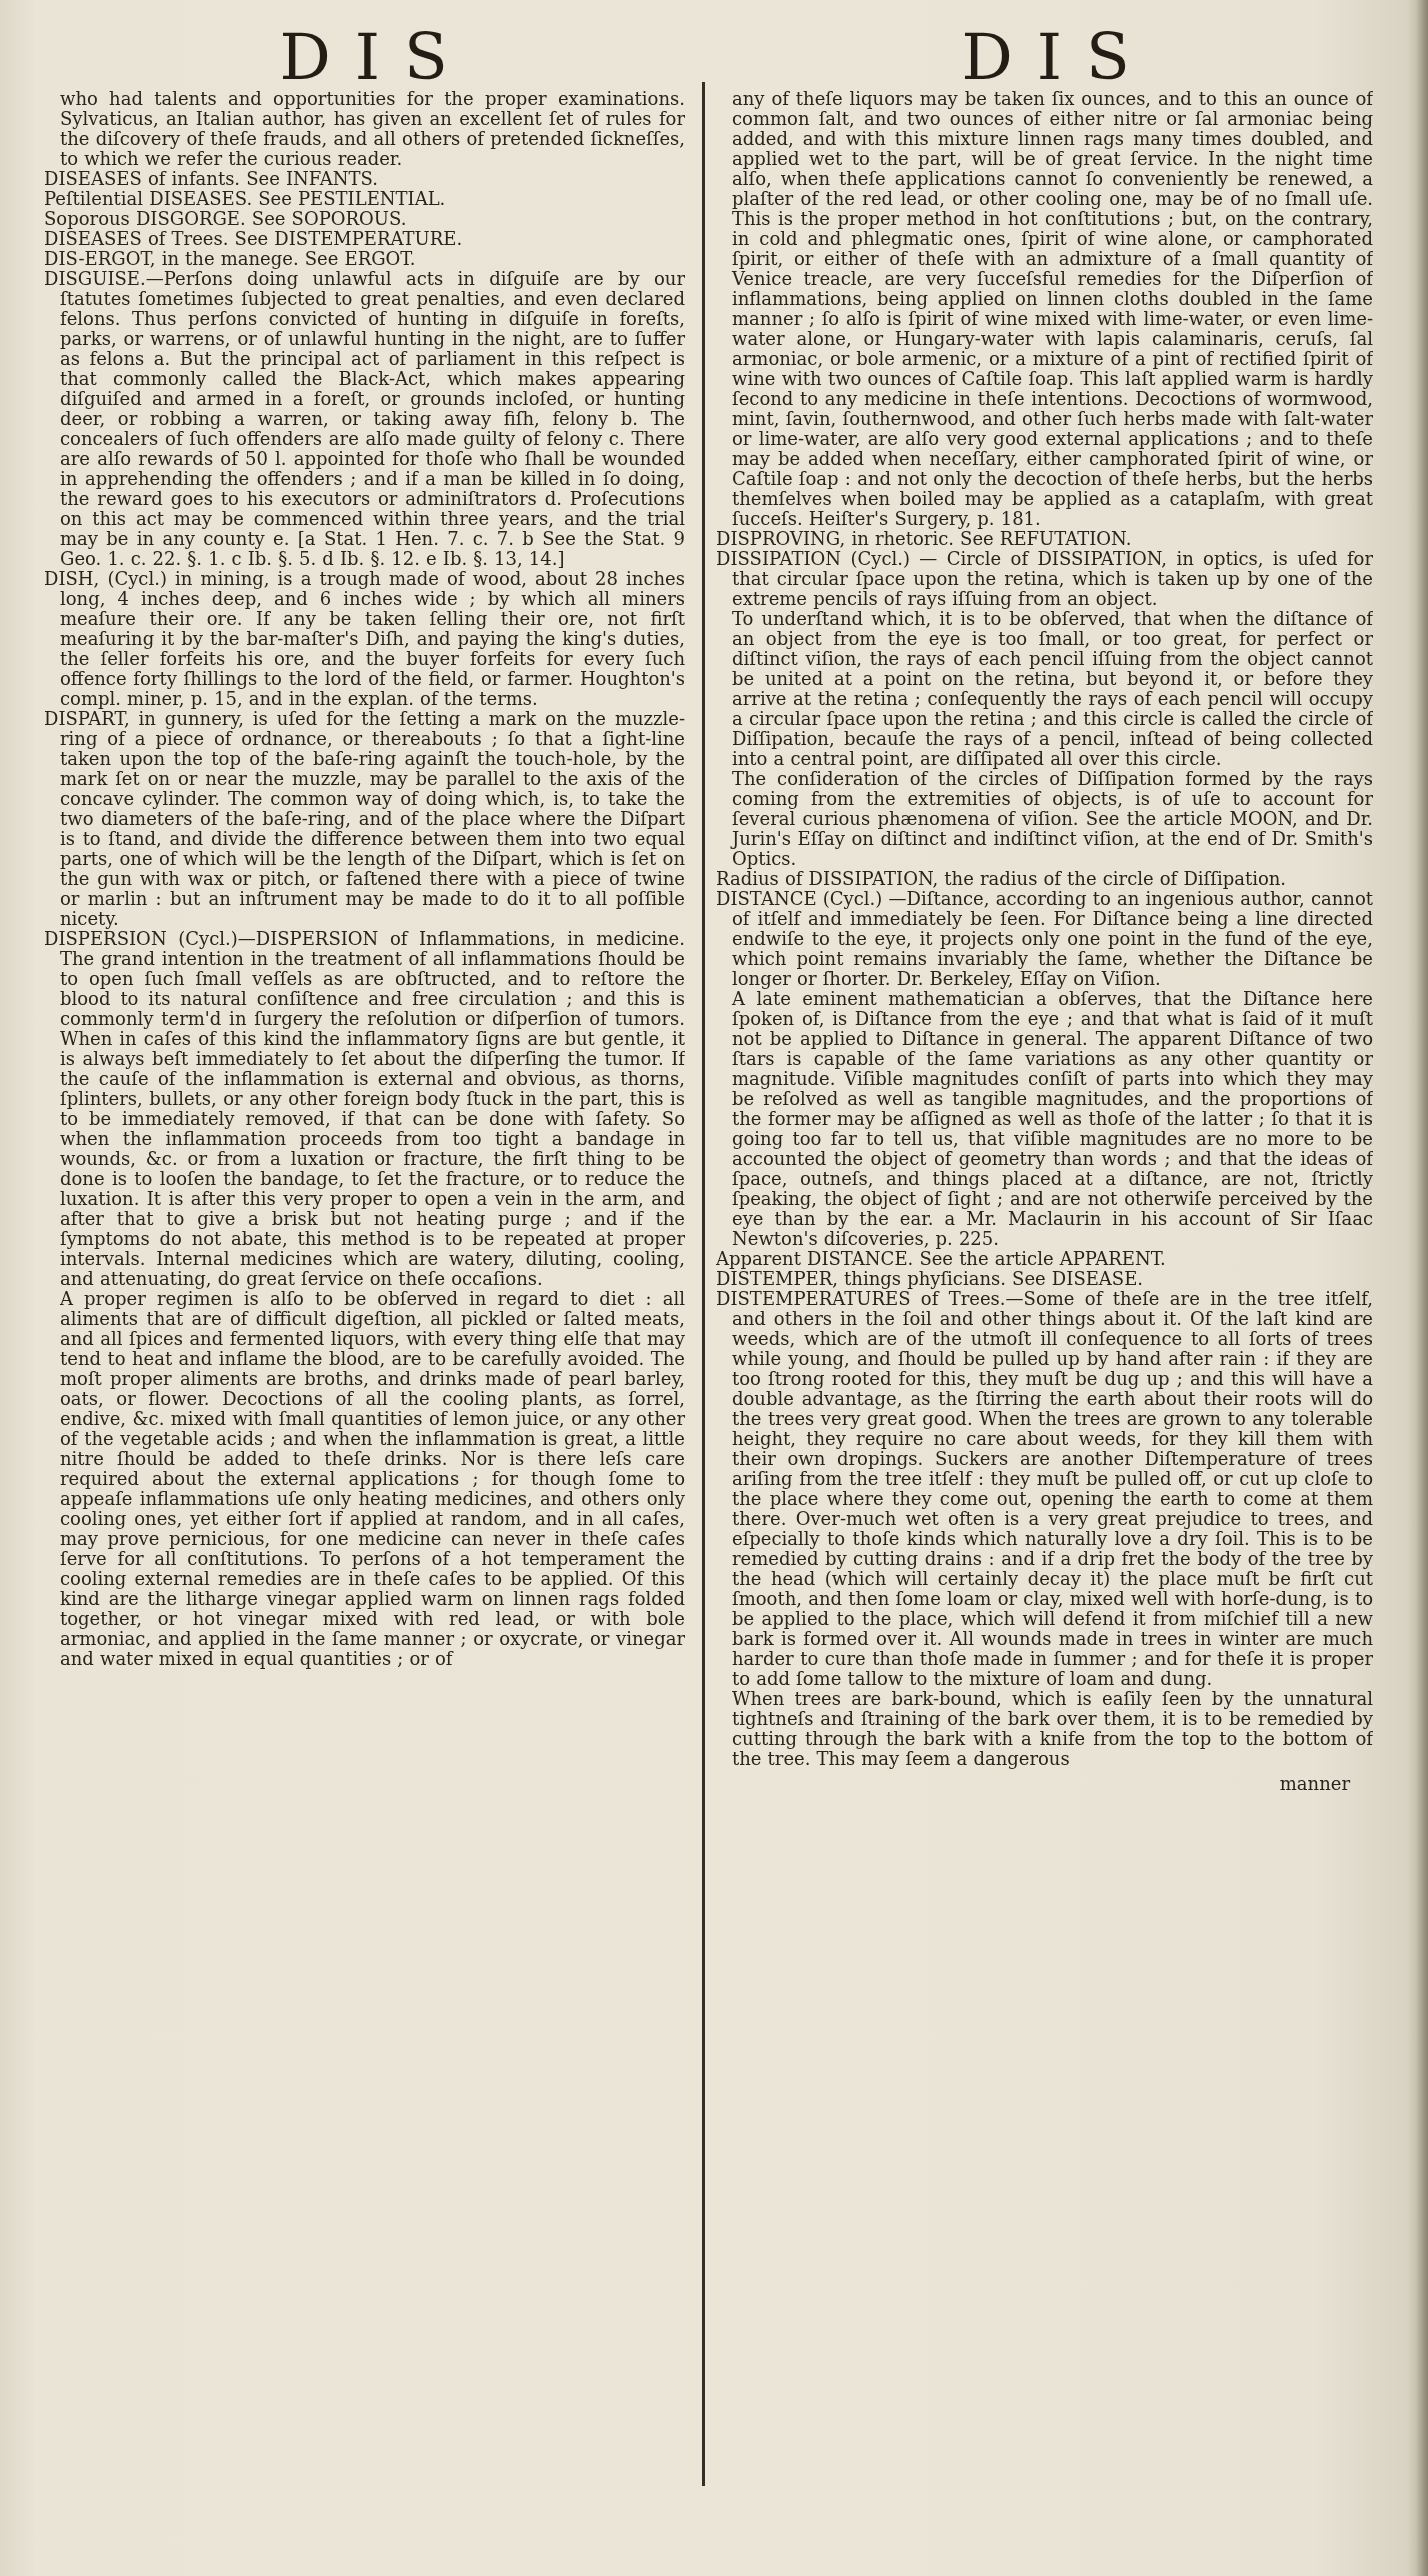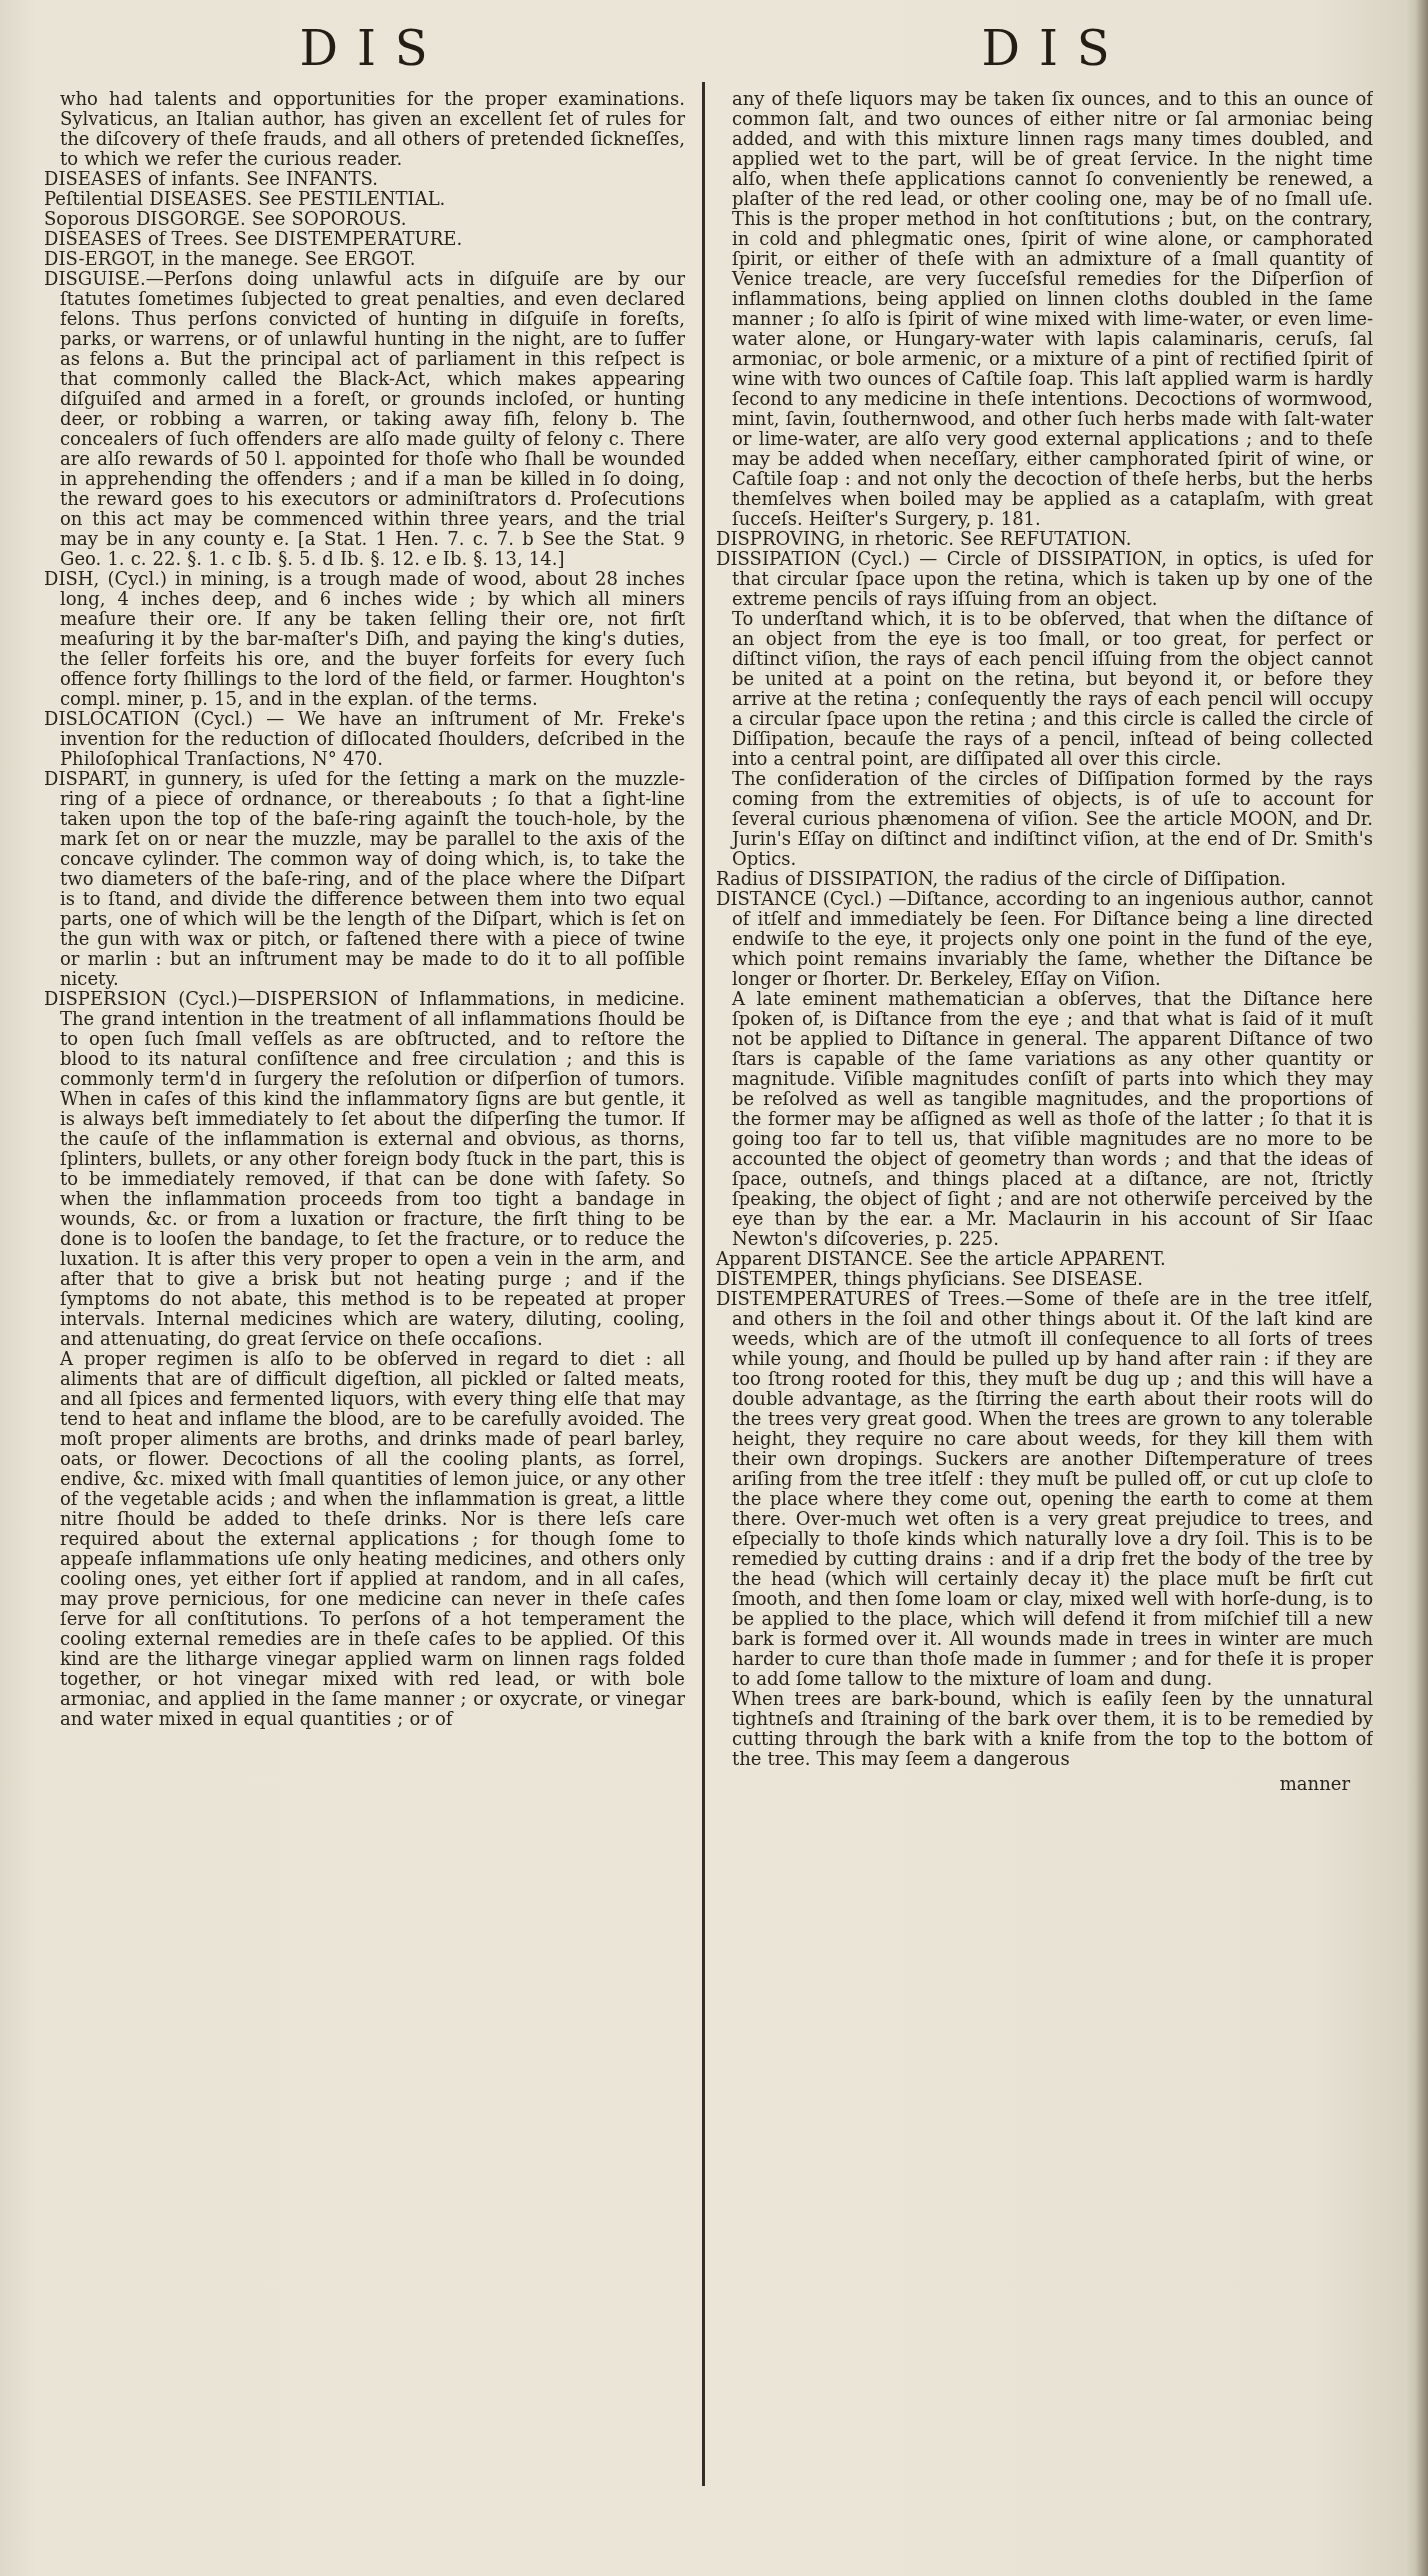--- a/index.html
+++ b/index.html
@@ -9,21 +9,21 @@
     margin:0 auto;
     background:
       linear-gradient(90deg, #ddd8c8 0px, #e9e4d6 36px, #eae5d7 55%, #e7e2d4 92%, #d9d3c3 98.5%, #b3ab99 100%),
       #e9e4d6;
     color:#2a231b;
     font-family:"DejaVu Serif", "Liberation Serif", serif;
     overflow:hidden;
   }
   .hdr {
     position:absolute; top:19.6px;
-    font-size:48px; letter-spacing:1.8px; color:#241d15;
+    font-size:64px; letter-spacing:1.8px; color:#241d15;
     white-space:nowrap;
   }
   .hdr-left  { left:44px;  width:641px; text-align:center; }
   .hdr-right { left:718px; width:657px; text-align:center; }
   .divider {
     position:absolute; left:702px; top:82px;
     width:2.7px; height:2404px;
     background:#362e26;
   }
   .col {
@@ -60,21 +60,20 @@
 
   <div class="col col-left">
       <p class="blk cont">who had talents and opportunities for the proper examinations. Sylvaticus, an Italian author, has given an excellent ſet of rules for the diſcovery of theſe frauds, and all others of pretended ſickneſſes, to which we refer the curious reader.</p>
       <p class="blk entry">DISEASES of infants.  See INFANTS.</p>
       <p class="blk entry">Peſtilential DISEASES.  See PESTILENTIAL.</p>
       <p class="blk entry">Soporous DISGORGE.  See SOPOROUS.</p>
       <p class="blk entry">DISEASES of Trees.  See DISTEMPERATURE.</p>
       <p class="blk entry">DIS-ERGOT, in the manege.  See ERGOT.</p>
       <p class="blk entry">DISGUISE.—Perſons doing unlawful acts in diſguiſe are by our ſtatutes ſometimes ſubjected to great penalties, and even declared felons.  Thus perſons convicted of hunting in diſguiſe in foreſts, parks, or warrens, or of unlawful hunting in the night, are to ſuffer as felons a.  But the principal act of parliament in this reſpect is that commonly called the Black-Act, which makes appearing diſguiſed and armed in a foreſt, or grounds incloſed, or hunting deer, or robbing a warren, or taking away fiſh, felony b.  The concealers of ſuch offenders are alſo made guilty of felony c.  There are alſo rewards of 50 l. appointed for thoſe who ſhall be wounded in apprehending the offenders ; and if a man be killed in ſo doing, the reward goes to his executors or adminiſtrators d.  Proſecutions on this act may be commenced within three years, and the trial may be in any county e.  [a Stat. 1 Hen. 7. c. 7.  b See the Stat. 9 Geo. 1. c. 22. §. 1.  c Ib. §. 5.  d Ib. §. 12.  e Ib. §. 13, 14.]</p>
       <p class="blk entry">DISH, (Cycl.) in mining, is a trough made of wood, about 28 inches long, 4 inches deep, and 6 inches wide ; by which all miners meaſure their ore.  If any be taken ſelling their ore, not firſt meaſuring it by the bar-maſter's Diſh, and paying the king's duties, the ſeller forfeits his ore, and the buyer forfeits for every ſuch offence forty ſhillings to the lord of the field, or farmer.  Houghton's compl. miner, p. 15, and in the explan. of the terms.</p>
-      <p class="blk entry">DISLOCATION (Cycl.) — We have an inſtrument of Mr. Freke's invention for the reduction of diſlocated ſhoulders, deſcribed in the Philoſophical Tranſactions, N° 470.</p>
       <p class="blk entry">DISPART, in gunnery, is uſed for the ſetting a mark on the muzzle-ring of a piece of ordnance, or thereabouts ; ſo that a ſight-line taken upon the top of the baſe-ring againſt the touch-hole, by the mark ſet on or near the muzzle, may be parallel to the axis of the concave cylinder.  The common way of doing which, is, to take the two diameters of the baſe-ring, and of the place where the Diſpart is to ſtand, and divide the difference between them into two equal parts, one of which will be the length of the Diſpart, which is ſet on the gun with wax or pitch, or faſtened there with a piece of twine or marlin : but an inſtrument may be made to do it to all poſſible nicety.</p>
       <p class="blk entry">DISPERSION (Cycl.)—DISPERSION of Inflammations, in medicine. The grand intention in the treatment of all inflammations ſhould be to open ſuch ſmall veſſels as are obſtructed, and to reſtore the blood to its natural conſiſtence and free circulation ; and this is commonly term'd in ſurgery the reſolution or diſperſion of tumors.  When in caſes of this kind the inflammatory ſigns are but gentle, it is always beſt immediately to ſet about the diſperſing the tumor.  If the cauſe of the inflammation is external and obvious, as thorns, ſplinters, bullets, or any other foreign body ſtuck in the part, this is to be immediately removed, if that can be done with ſafety.  So when the inflammation proceeds from too tight a bandage in wounds, &amp;c. or from a luxation or fracture, the firſt thing to be done is to looſen the bandage, to ſet the fracture, or to reduce the luxation.  It is after this very proper to open a vein in the arm, and after that to give a brisk but not heating purge ; and if the ſymptoms do not abate, this method is to be repeated at proper intervals.  Internal medicines which are watery, diluting, cooling, and attenuating, do great ſervice on theſe occaſions.</p>
       <p class="blk para">A proper regimen is alſo to be obſerved in regard to diet : all aliments that are of difficult digeſtion, all pickled or ſalted meats, and all ſpices and fermented liquors, with every thing elſe that may tend to heat and inflame the blood, are to be carefully avoided.  The moſt proper aliments are broths, and drinks made of pearl barley, oats, or flower.  Decoctions of all the cooling plants, as ſorrel, endive, &amp;c. mixed with ſmall quantities of lemon juice, or any other of the vegetable acids ; and when the inflammation is great, a little nitre ſhould be added to theſe drinks.  Nor is there leſs care required about the external applications ; for though ſome to appeaſe inflammations uſe only heating medicines, and others only cooling ones, yet either ſort if applied at random, and in all caſes, may prove pernicious, for one medicine can never in theſe caſes ſerve for all conſtitutions.  To perſons of a hot temperament the cooling external remedies are in theſe caſes to be applied. Of this kind are the litharge vinegar applied warm on linnen rags folded together, or hot vinegar mixed with red lead, or with bole armoniac, and applied in the ſame manner ; or oxycrate, or vinegar and water mixed in equal quantities ; or of</p>
     </div>
 
   <div class="col col-right">
       <p class="blk cont">any of theſe liquors may be taken ſix ounces, and to this an ounce of common ſalt, and two ounces of either nitre or ſal armoniac being added, and with this mixture linnen rags many times doubled, and applied wet to the part, will be of great ſervice.  In the night time alſo, when theſe applications cannot ſo conveniently be renewed, a plaſter of the red lead, or other cooling one, may be of no ſmall uſe.  This is the proper method in hot conſtitutions ; but, on the contrary, in cold and phlegmatic ones, ſpirit of wine alone, or camphorated ſpirit, or either of theſe with an admixture of a ſmall quantity of Venice treacle, are very ſucceſsful remedies for the Diſperſion of inflammations, being applied on linnen cloths doubled in the ſame manner ; ſo alſo is ſpirit of wine mixed with lime-water, or even lime-water alone, or Hungary-water with lapis calaminaris, ceruſs, ſal armoniac, or bole armenic, or a mixture of a pint of rectified ſpirit of wine with two ounces of Caſtile ſoap.  This laſt applied warm is hardly ſecond to any medicine in theſe intentions.  Decoctions of wormwood, mint, ſavin, ſouthernwood, and other ſuch herbs made with ſalt-water or lime-water, are alſo very good external applications ; and to theſe may be added when neceſſary, either camphorated ſpirit of wine, or Caſtile ſoap : and not only the decoction of theſe herbs, but the herbs themſelves when boiled may be applied as a cataplaſm, with great ſucceſs. Heiſter's Surgery, p. 181.</p>
       <p class="blk entry">DISPROVING, in rhetoric.  See REFUTATION.</p>
       <p class="blk entry">DISSIPATION (Cycl.) — Circle of DISSIPATION, in optics, is uſed for that circular ſpace upon the retina, which is taken up by one of the extreme pencils of rays iſſuing from an object.</p>
       <p class="blk para">To underſtand which, it is to be obſerved, that when the diſtance of an object from the eye is too ſmall, or too great, for perfect or diſtinct viſion, the rays of each pencil iſſuing from the object cannot be united at a point on the retina, but beyond it, or before they arrive at the retina ; conſequently the rays of each pencil will occupy a circular ſpace upon the retina ; and this circle is called the circle of Diſſipation, becauſe the rays of a pencil, inſtead of being collected into a central point, are diſſipated all over this circle.</p>

